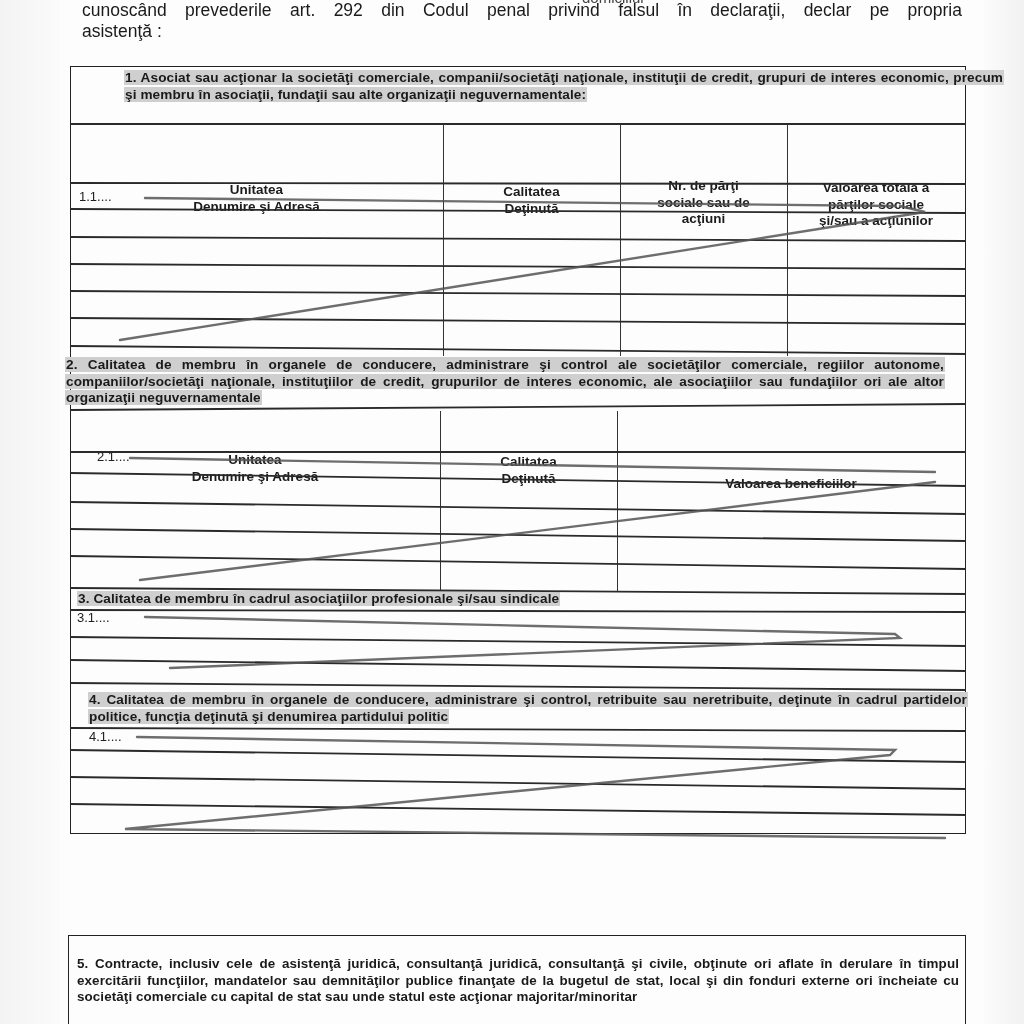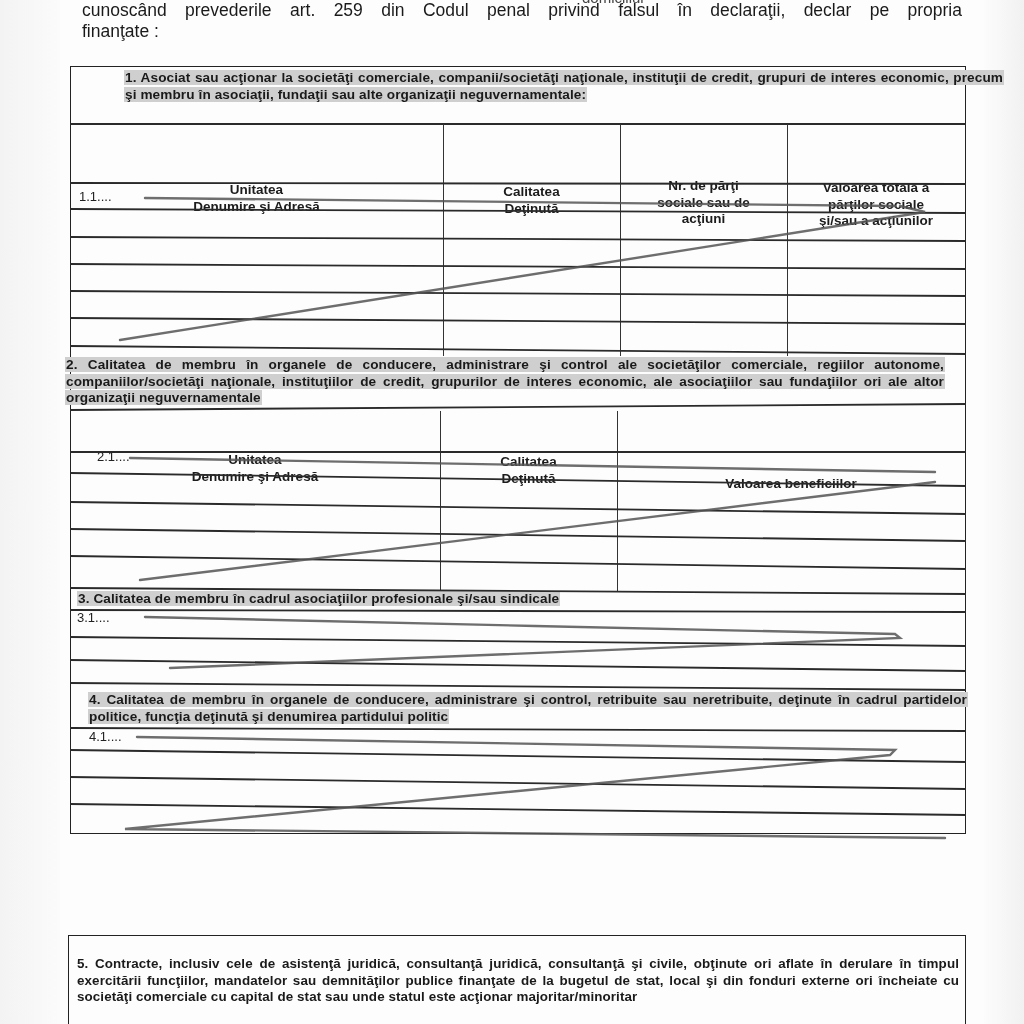--- a/index.html
+++ b/index.html
@@ -40,22 +40,22 @@
   svg.strokes { position: absolute; left: 0; top: 0; width: 1024px; height: 1024px; pointer-events: none; }
 </style>
 </head>
 <body>
 
 <div class="scan-shade-left"></div>
 <div class="scan-shade-right"></div>
 
 <div class="intro">
   <span class="cut-top">domiciliul</span>
-  <span class="line1">cunoscând prevederile art. 259 din Codul penal privind falsul în declaraţii, declar pe propria</span>
-  <span>finanţate :</span>
+  <span class="line1">cunoscând prevederile art. 292 din Codul penal privind falsul în declaraţii, declar pe propria</span>
+  <span>asistenţă :</span>
 </div>
 
 <div class="frame" style="left:70px; top:66px; width:896px; height:768px;"></div>
 
 <div class="sec-title" style="left:79px; top:70px; width:880px;margin-left:45px;">
   <span class="hl">1. Asociat sau acţionar la societăţi comerciale, companii/societăţi naţionale, instituţii de credit, grupuri de interes economic, precum şi membru în asociaţii, fundaţii sau alte organizaţii neguvernamentale:</span>
 </div>
 <div class="hline" style="left:70px; top:123px; width:896px;"></div>
 
 <div class="col-head" style="left:70px; top:142px; width:373px;">

